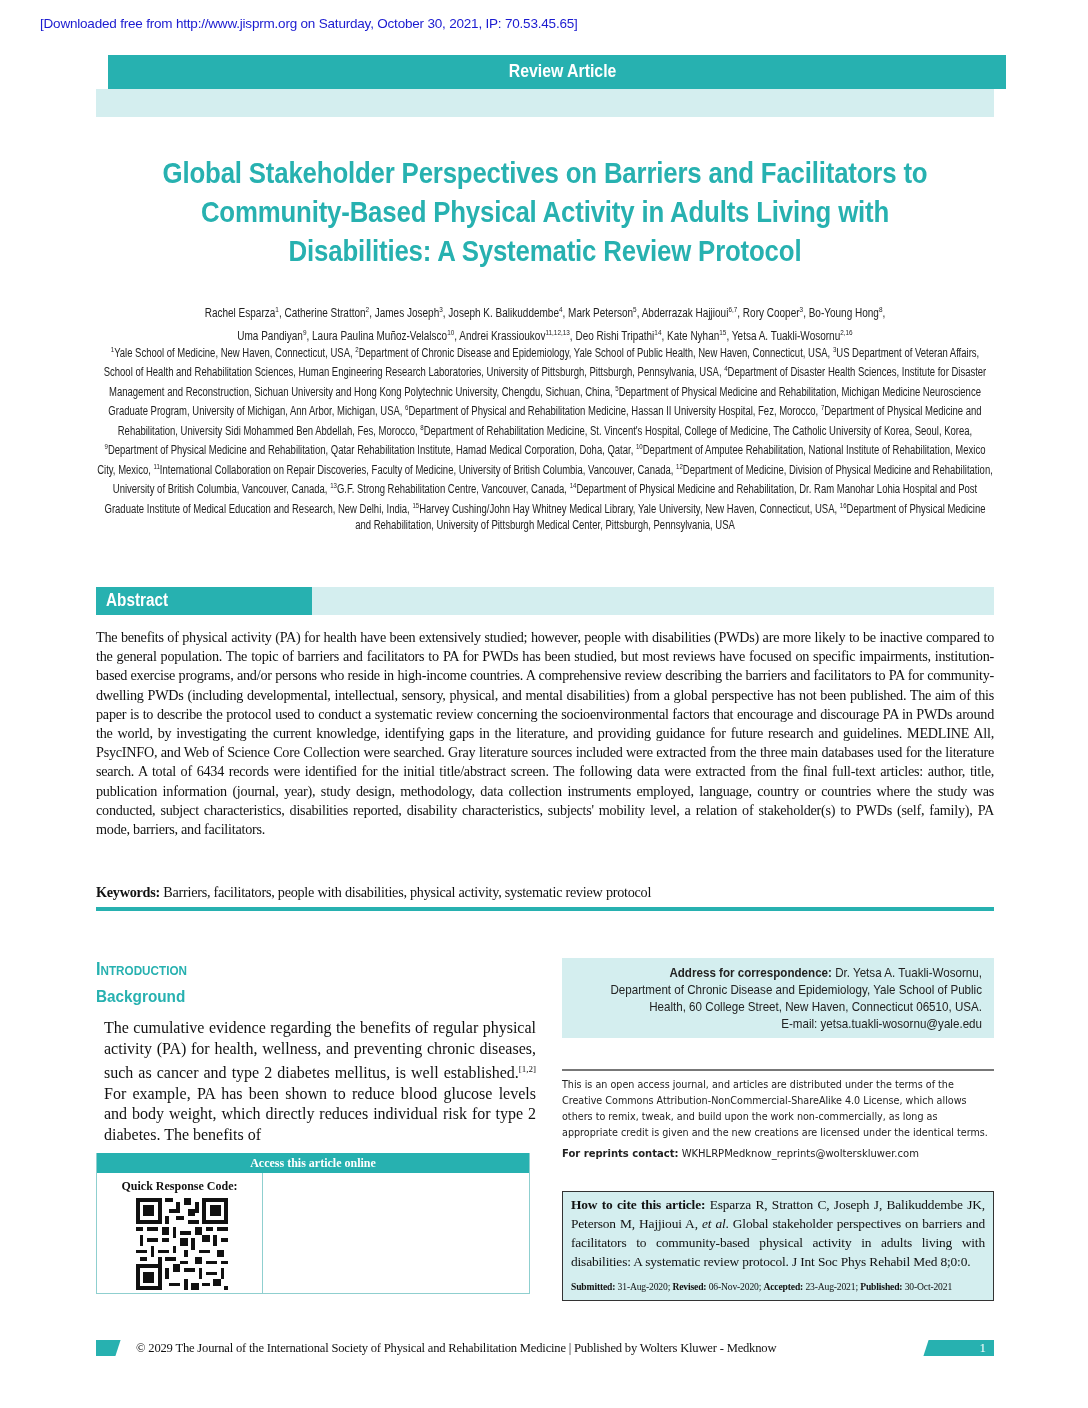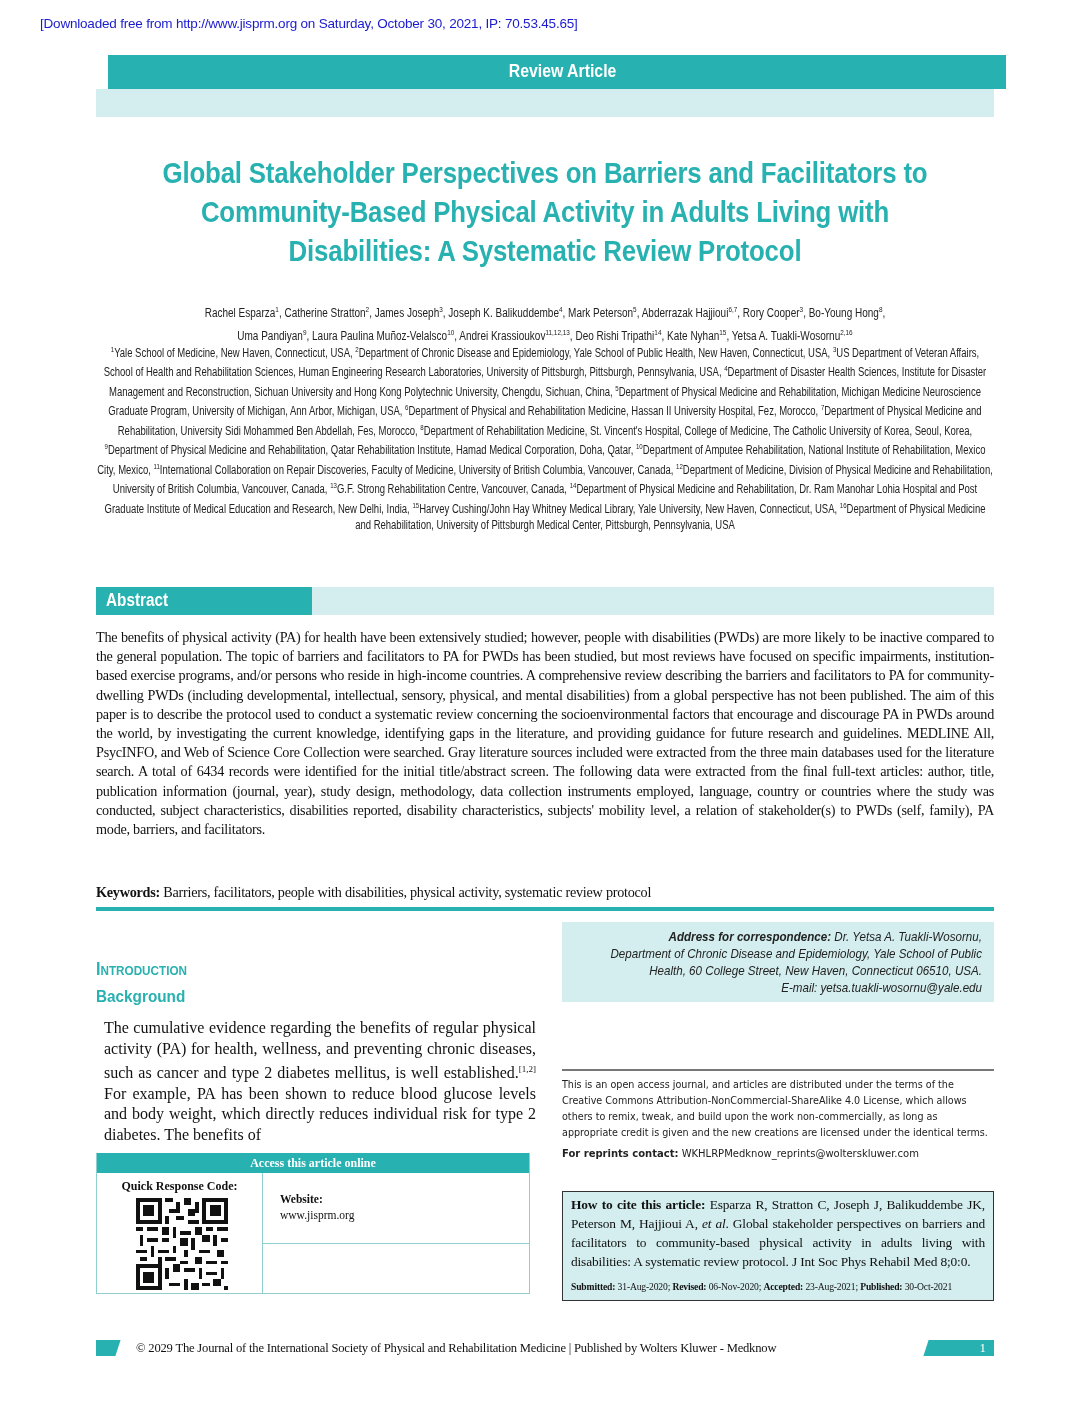--- a/index.html
+++ b/index.html
@@ -28,21 +28,21 @@
   .access-head { height:20px; background:#27b1b0; color:#fff; text-align:center; font-size:12px; line-height:20px; font-weight:bold; }
   .qr-col { position:absolute; left:0; top:20px; width:165px; height:120px; border-right:1px solid #8fcfcf; }
   .qr-label { text-align:center; font-size:12px; font-weight:bold; margin-top:6px; }
   .qr { position:absolute; left:37px; top:25px; width:96px; height:92px; }
   .info-cell { position:absolute; left:166px; width:266px; font-size:11.5px; }
   .info-cell b { display:block; }
   .web-cell { top:20px; height:70px; border-bottom:1px solid #8fcfcf; }
   .web-cell .inner { position:absolute; left:17px; top:18px; line-height:16px; }
   .doi-cell { top:91px; height:49px; }
   .doi-cell .inner { position:absolute; left:17px; top:10px; line-height:16px; }
-  .corr-box { position:absolute; left:562px; top:922px; width:432px; height:80px; background:#d4eeef;font-style:italic; }
+  .corr-box { position:absolute; left:562px; top:958px; width:432px; height:80px; background:#d4eeef; }
   .corr-text { position:absolute; right:12px; top:6px; width:520px; text-align:right; font-family:"Liberation Sans", sans-serif; font-size:13.2px; line-height:17px; color:#222; transform:scaleX(0.88); transform-origin:right; }
   .corr-rule { position:absolute; left:562px; top:1069px; width:432px; height:2px; background:#777; }
   .license { position:absolute; left:562px; top:1077px; width:450px; font-family:"DejaVu Sans", sans-serif; font-size:10px; line-height:16px; color:#222; transform:scaleX(0.96); transform-origin:left; }
   .reprints { position:absolute; left:562px; top:1148px; font-family:"DejaVu Sans", sans-serif; font-size:10px; color:#222; }
   .reprints b { font-weight:bold; }
   .cite-box { position:absolute; left:562px; top:1191px; width:430px; height:108px; background:#d4eeef; border:1px solid #333; }
   .cite-text { position:absolute; left:8px; top:3px; width:414px; font-size:13.4px; line-height:19px; text-align:justify; letter-spacing:-0.15px; }
   .dates { position:absolute; left:8px; top:89px; font-size:9.6px; white-space:nowrap; letter-spacing:-0.15px; }
   .footer { position:absolute; left:96px; top:1340px; width:898px; height:16px; background:#27b1b0; }
   .footer-white { position:absolute; left:22px; top:0; width:808px; height:16px; background:#fff; transform:skewX(-18deg); }
@@ -149,26 +149,20 @@
           <rect x="23" y="19" width="1" height="3"></rect>
         <rect x="9" y="23" width="3" height="1"></rect>
           <rect x="13" y="22" width="1" height="3"></rect>
           <rect x="15" y="23" width="2" height="2"></rect>
           <rect x="18" y="23" width="2" height="1"></rect>
           <rect x="21" y="22" width="2" height="2"></rect>
           <rect x="24" y="24" width="1" height="1"></rect>
       </g>
     </svg>
   </div>
-  <div class="info-cell web-cell">
-    <div class="inner">
-      <b>Website:</b>
-      <span>www.jisprm.org</span>
-    </div>
-  </div>
 </div>
 
 <div class="corr-box">
   <div class="corr-text">
     <b>Address for correspondence:</b>
     <span>Dr. Yetsa A. Tuakli-Wosornu,</span><br>
     <span>Department of Chronic Disease and Epidemiology, Yale School of Public</span><br>
     <span>Health, 60 College Street, New Haven, Connecticut 06510, USA.</span><br>
     <span>E-mail: yetsa.tuakli-wosornu@yale.edu</span>
   </div>

